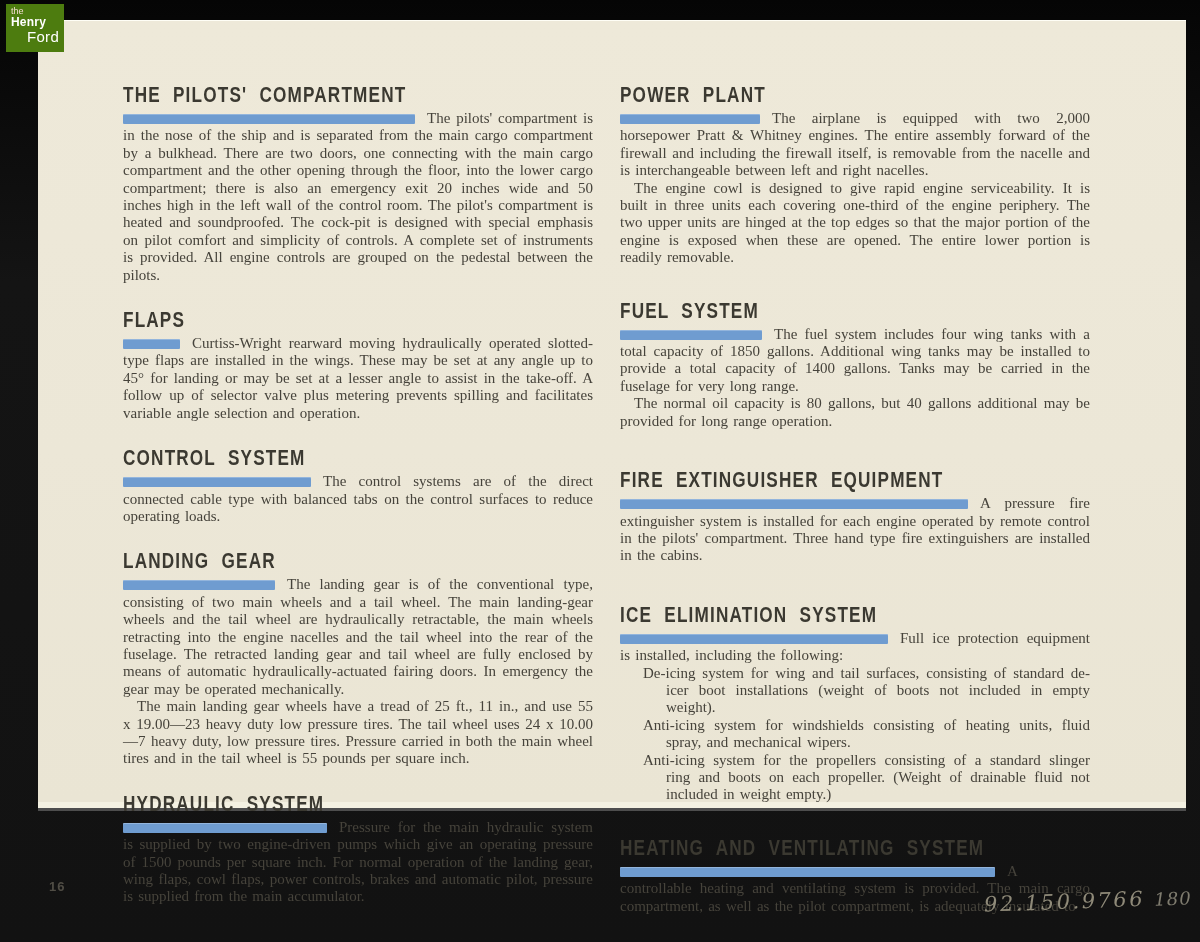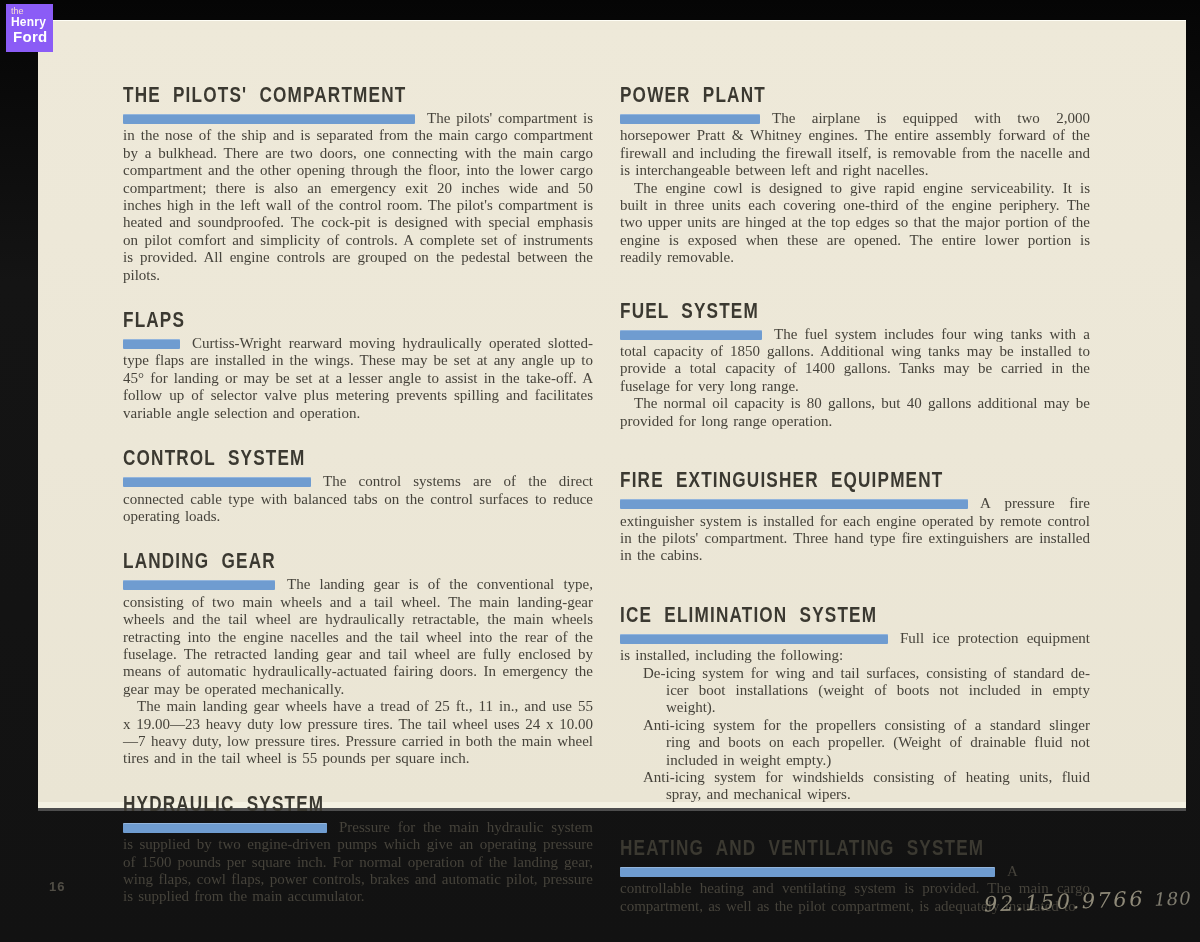--- a/index.html
+++ b/index.html
@@ -11,27 +11,27 @@
   .mat{position:absolute;inset:0;background:linear-gradient(180deg,#050505 0%,#141414 30%,#121212 100%);}
   .page{
     position:absolute;left:38px;top:20px;width:1148px;height:788px;
     background:linear-gradient(180deg,#eee9d9 0%,#ece7d7 55%,#eae5d4 100%);
     border-top:1px solid #fffef6;
     border-bottom:6px solid #f4f1e2;
     box-sizing:border-box;
     box-shadow:0 3px 0 rgba(255,255,255,0.25);
   }
   .logo{
-    position:absolute;left:6px;top:4px;width:47px;height:48px;z-index:6;
-    background:#8b5cf6;color:#ffffff;box-sizing:border-box;padding:3px 4px 2px 5px;
+    position:absolute;left:6px;top:4px;width:58px;height:48px;z-index:6;
+    background:#4d7c0f;color:#ffffff;box-sizing:border-box;padding:3px 4px 2px 5px;
     font-family:"Liberation Sans", sans-serif;line-height:1.05;
   }
   .logo .the{font-size:9px;font-weight:400;color:#f6ddd2;display:block;}
   .logo .henry{font-size:12px;font-weight:700;display:block;letter-spacing:0.2px;}
-  .logo .ford{font-size:15px;font-weight:700;display:block;margin-left:2px;letter-spacing:0.3px;}
+  .logo .ford{font-size:15px;font-weight:400;display:block;margin-left:16px;letter-spacing:0.3px;}
   .col{position:absolute;top:62px;width:470px;}
   .col-left{left:85px;}
   .col-right{left:582px;}
   .sec{margin:0 0 24px 0;}
   .mb32{margin-bottom:32px;}
   .mb38{margin-bottom:38px;}
   .h{
     font-family:"Liberation Sans", sans-serif;
     font-size:22px;font-weight:700;color:#3b3931;
     letter-spacing:1.5px;word-spacing:8px;line-height:24px;
@@ -121,22 +121,22 @@
 
     <div class="sec mb38">
       <h2 class="h">FIRE EXTINGUISHER EQUIPMENT</h2>
       <p class="body"><span class="bar" style="width:348px"></span><span>A pressure fire extinguisher system is installed for each engine operated by remote control in the pilots' compartment. Three hand type fire extinguishers are installed in the cabins.</span></p>
     </div>
 
     <div class="sec mb32">
       <h2 class="h">ICE ELIMINATION SYSTEM</h2>
       <p class="body"><span class="bar" style="width:268px"></span><span>Full ice protection equipment is installed, including the following:</span></p>
       <p class="body hang">De-icing system for wing and tail surfaces, consisting of standard de-icer boot installations (weight of boots not included in empty weight).</p>
+      <p class="body hang">Anti-icing system for windshields consisting of heating units, fluid spray, and mechanical wipers.</p>
       <p class="body hang">Anti-icing system for the propellers consisting of a standard slinger ring and boots on each propeller. (Weight of drainable fluid not included in weight empty.)</p>
-      <p class="body hang">Anti-icing system for windshields consisting of heating units, fluid spray, and mechanical wipers.</p>
     </div>
 
     <div class="sec">
       <h2 class="h">HEATING AND VENTILATING SYSTEM</h2>
       <p class="body"><span class="bar" style="width:375px"></span><span>A controllable heating and ventilating system is provided. The main cargo compartment, as well as the pilot compartment, is adequately insulated to</span></p>
     </div>
 
   </div>
 
   <div class="pgnum">16</div>

